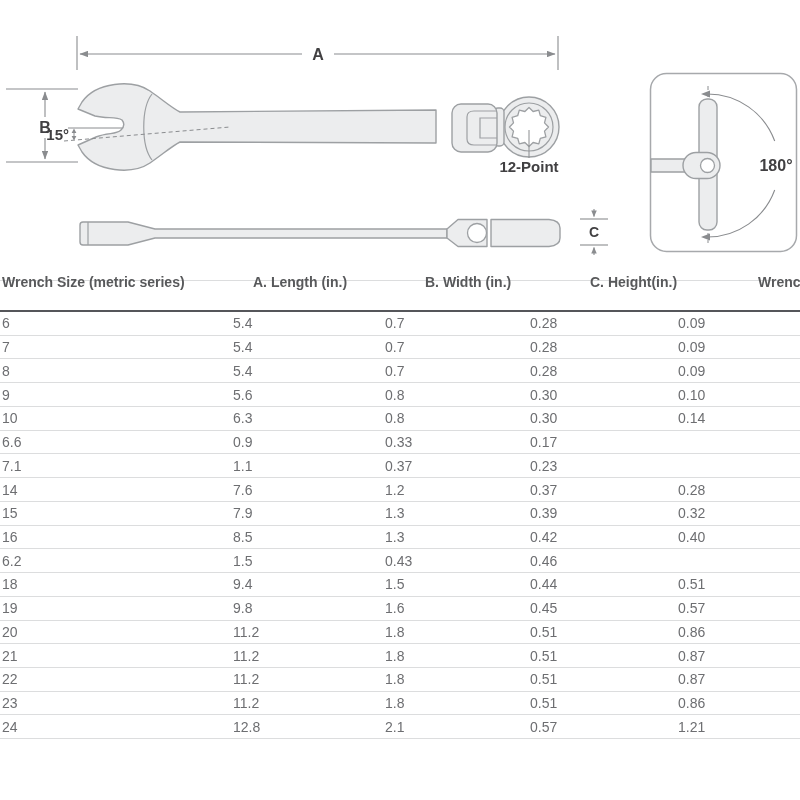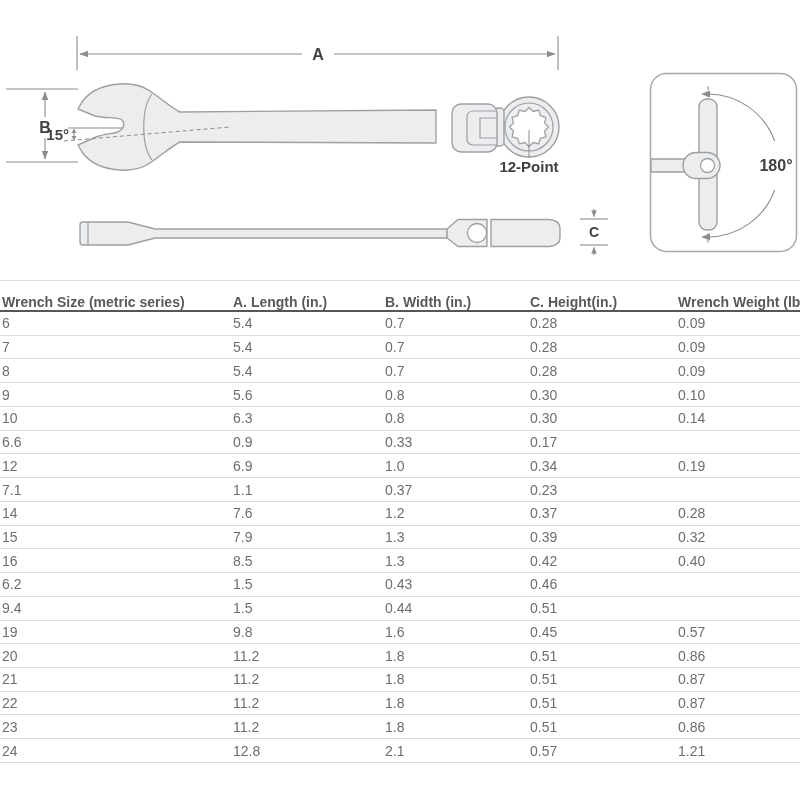--- a/index.html
+++ b/index.html
@@ -31,21 +31,22 @@
   }
   .thead,.tr{
     display:grid;
     grid-template-columns:233px 152px 145px 148px 1fr;
     box-sizing:border-box;
   }
   .thead{
     height:31px;align-items:end;
     border-bottom:2px solid var(--header-border);
     color:var(--header-ink);font-weight:bold;font-size:14px;
-    padding-bottom:0;
+    padding-bottom:20px;
+    gap:20px;
   }
   .tr{
     height:23.74px;align-items:center;
     border-bottom:1px solid var(--row-border);
     font-size:14px;
   }
   .th:first-child,.td:first-child{padding-left:2px;}
   .th,.td{white-space:nowrap;overflow:hidden;}
 </style>
 </head>
@@ -204,27 +205,20 @@
         <div class="td">0.14</div>
       </div>
 
       <div class="tr">
         <div class="td">6.6</div>
         <div class="td">0.9</div>
         <div class="td">0.33</div>
         <div class="td">0.17</div>
       </div>
 
-      <div class="tr">
-        <div class="td">12</div>
-        <div class="td">6.9</div>
-        <div class="td">1.0</div>
-        <div class="td">0.34</div>
-        <div class="td">0.19</div>
-      </div>
 
       <div class="tr">
         <div class="td">7.1</div>
         <div class="td">1.1</div>
         <div class="td">0.37</div>
         <div class="td">0.23</div>
       </div>
 
       <div class="tr">
         <div class="td">14</div>
@@ -251,20 +245,21 @@
       </div>
 
       <div class="tr">
         <div class="td">6.2</div>
         <div class="td">1.5</div>
         <div class="td">0.43</div>
         <div class="td">0.46</div>
       </div>
 
       <div class="tr">
+        <div class="td">18</div>
         <div class="td">9.4</div>
         <div class="td">1.5</div>
         <div class="td">0.44</div>
         <div class="td">0.51</div>
       </div>
 
       <div class="tr">
         <div class="td">19</div>
         <div class="td">9.8</div>
         <div class="td">1.6</div>

